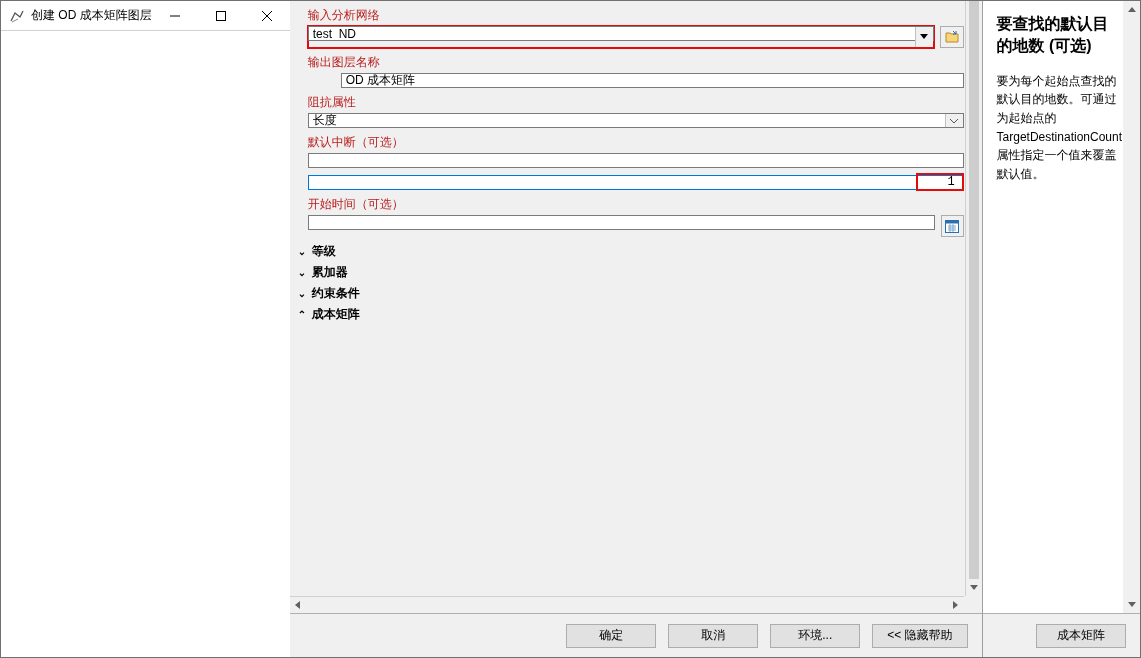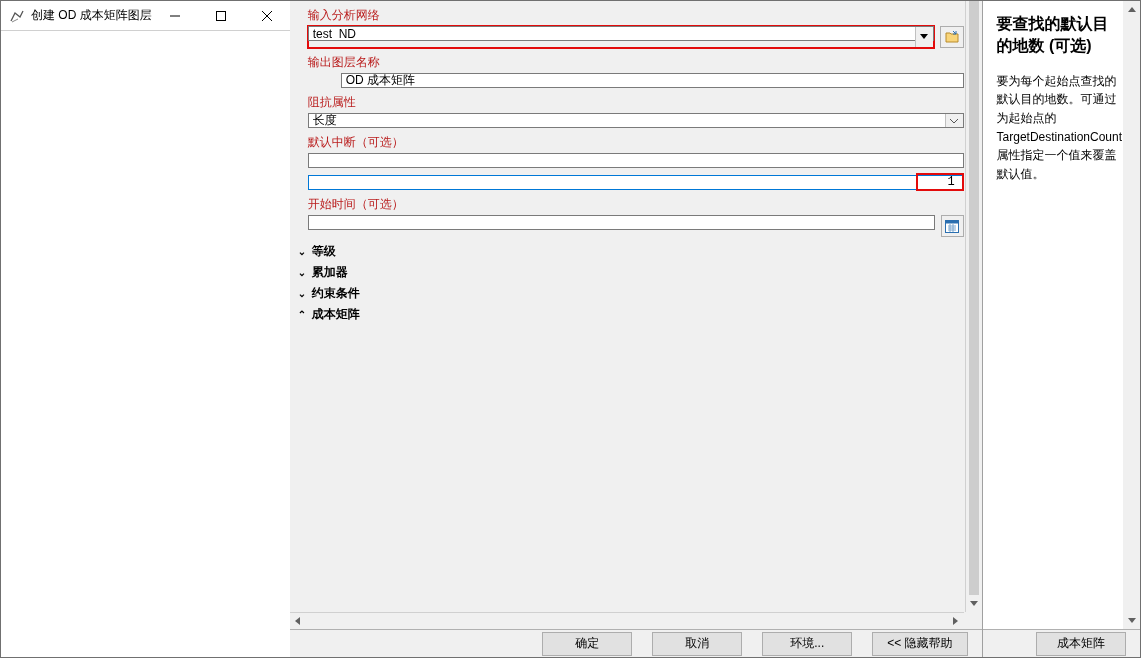--- a/index.html
+++ b/index.html
@@ -229,27 +229,27 @@
     height: 17px; width: 100%;
     display: flex; align-items: center; justify-content: center;
     color: #606060;
     position: absolute;
   }
   .help-vscroll .arrow.up { top: 0; }
   .help-vscroll .arrow.down { bottom: 0; }
 
   
   .bottom-bar {
-    height: 28px;
+    height: 44px;
     border-top: 1px solid #b0b0b0;
     background: #f0f0f0;
     display: flex;
     align-items: center;
     justify-content: flex-end;
-    gap: 20px;
+    gap: 12px;
     padding: 0 14px 0 0;
   }
   .btn {
     min-width: 90px;
     height: 24px;
     border: 1px solid #adadad;
     background: #e1e1e1;
     font-size: 12px;
     display: flex; align-items: center; justify-content: center;
     padding: 0 14px;

